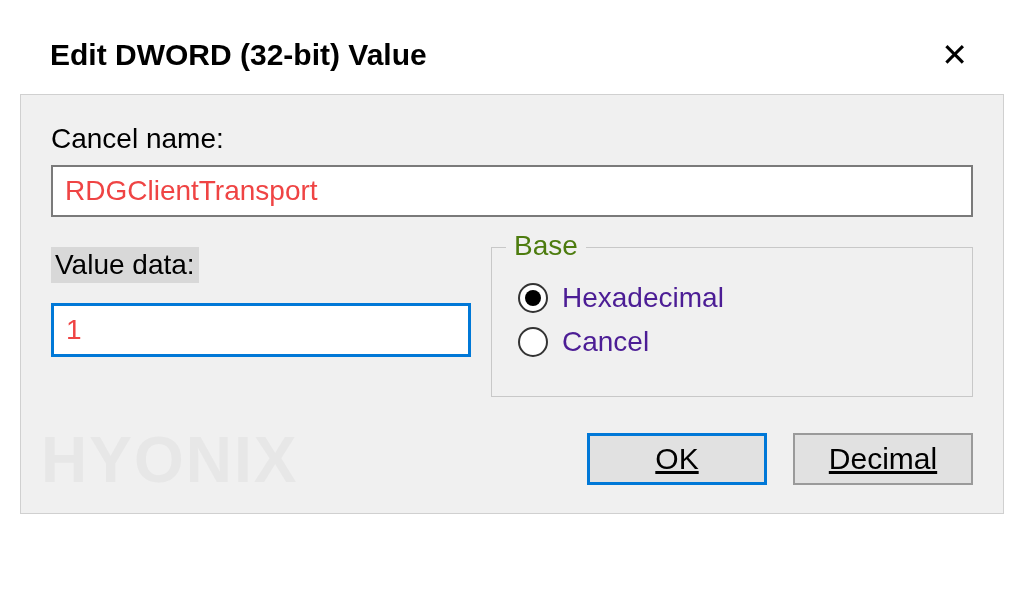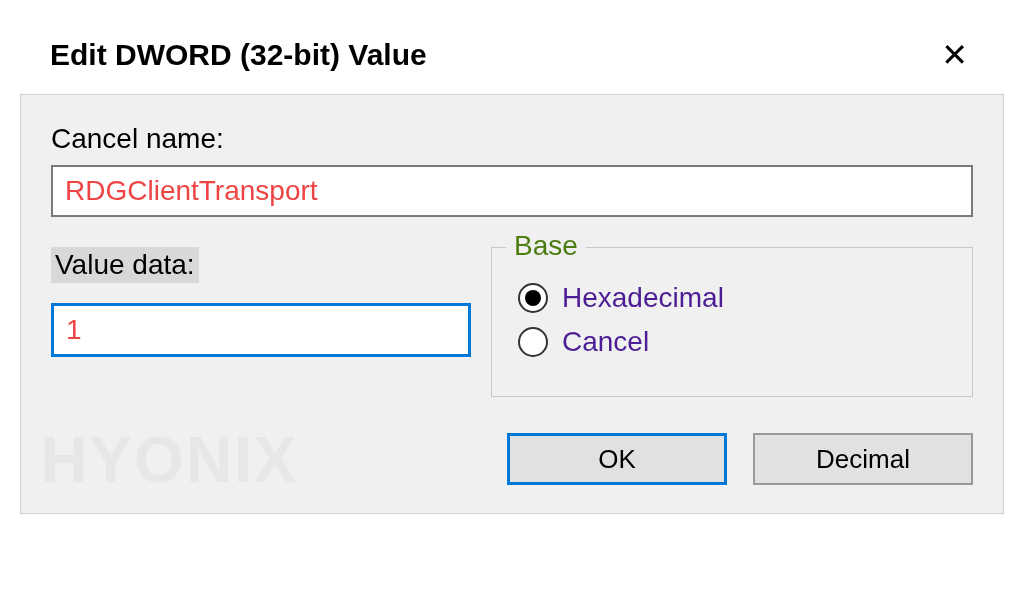--- a/index.html
+++ b/index.html
@@ -124,28 +124,29 @@
       font-size: 28px;
       color: #4c1d95;
     }
     .button-row {
       display: flex;
       justify-content: flex-end;
       gap: 26px;
       margin-top: 36px;
     }
     .btn {
-      width: 220px;
+      width: 180px;
       height: 52px;
-      font-size: 26px;
+      font-size: 30px;
       font-family: inherit;
       border: 2px solid #9a9a9a;
       background: #e1e1e1;
       cursor: pointer;
       color: #000000;
+      text-decoration: underline;
     }
     .btn.primary {
       border: 3px solid #0078d7;
     }
     .watermark {
       position: absolute;
       left: 20px;
       bottom: 16px;
       font-size: 64px;
       font-weight: 900;

